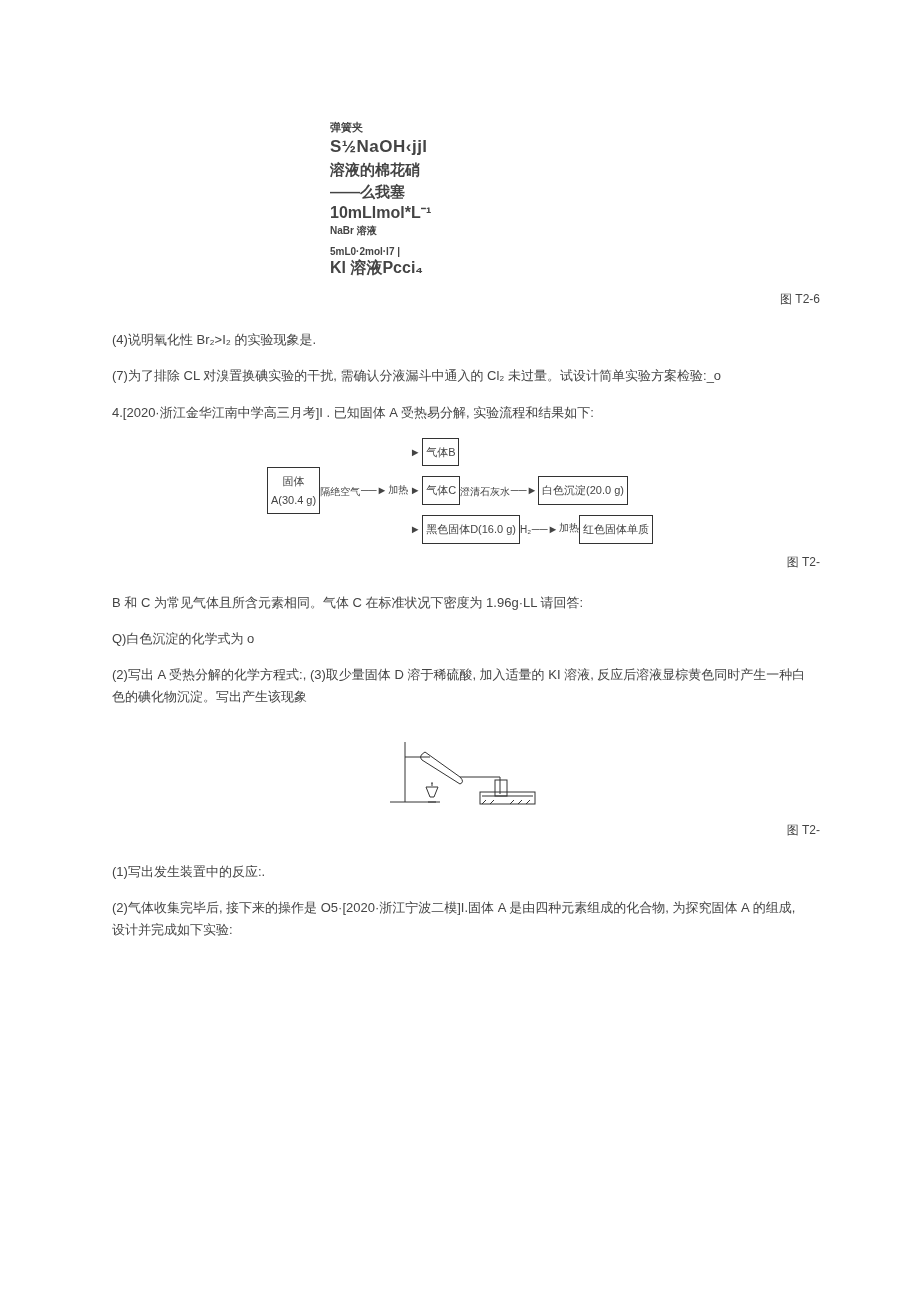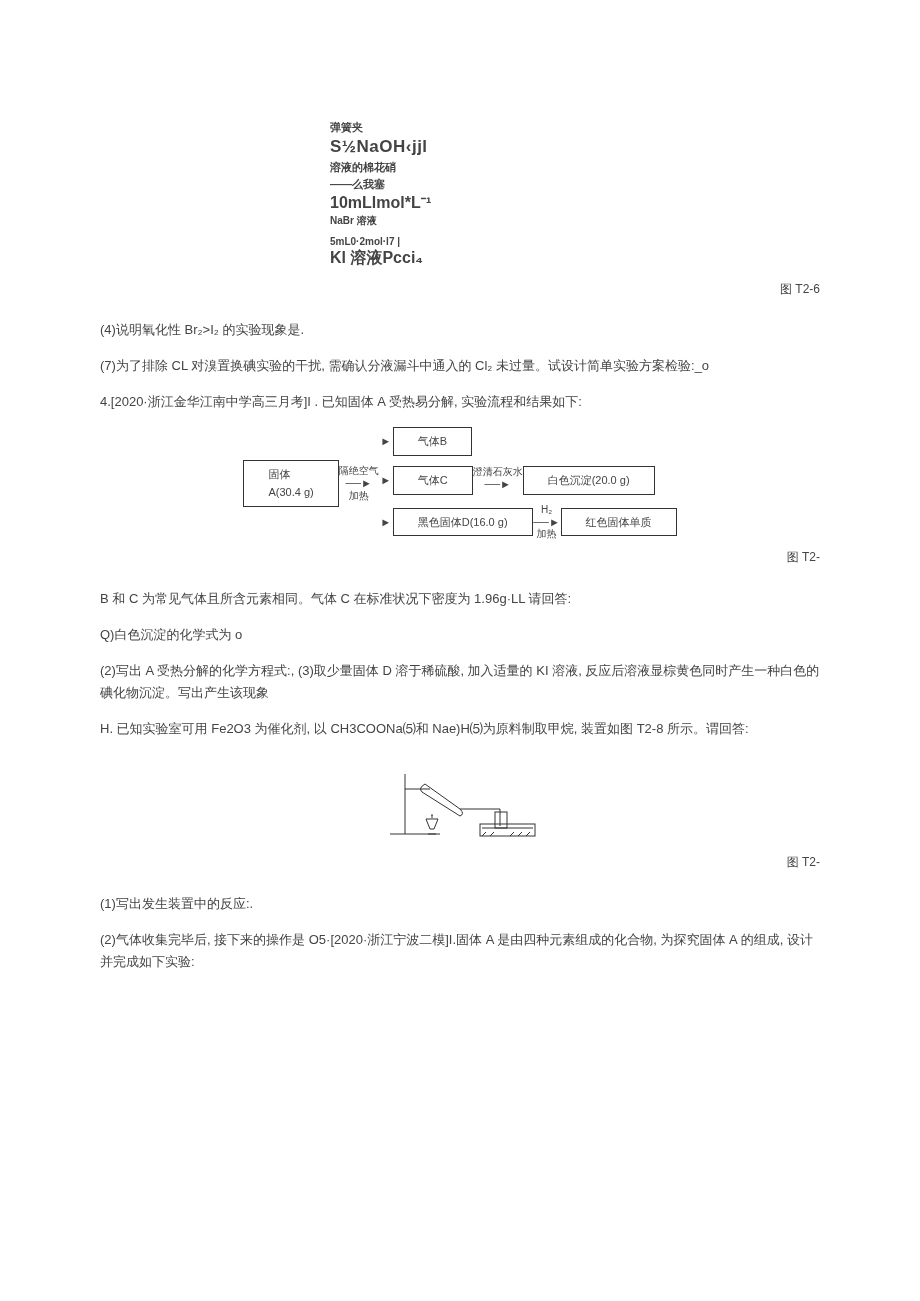--- a/index.html
+++ b/index.html
@@ -18,45 +18,46 @@
   .block-img1 {
     margin: 0 auto 10px auto;
     width: 260px;
     font-size: 11px;
     font-weight: bold;
     text-align: left;
     line-height: 1.3;
   }
   .block-img1 .t1 { font-size: 11px; font-weight: bold; margin-bottom:2px;}
   .block-img1 .big { font-size: 17px; letter-spacing: 0.5px; margin: 2px 0;}
-  .block-img1 .t2 { font-size: 11px; margin-bottom:2px;}
+  .block-img1 .t2 { font-size: 15px; margin-bottom:2px;}
   .block-img1 .t3 { font-size: 16px; margin-top:0;}
   .block-img1 .t4 { font-size: 10px; margin-bottom:4px;}
   .block-img1 .t5 { font-size: 10px; margin-top:8px;}
   .block-img1 .t6 { font-size: 16px; font-weight:bold;}
   .caption {
     text-align:right;
     font-size:12px;
     margin: 8px 0 20px 0;
   }
   p.para {
-    margin: 14px 0;
+    margin: 14px 12px;
   }
 
   
   .flowchart {
     margin: 8px auto;
     display: flex;
     align-items: center;
     justify-content: center;
     font-size: 11px;
   }
   .fc-box {
     border: 1px solid #333;
-    padding: 4px 24px;
+    padding: 4px 3px;
+    text-align: center;
     white-space: nowrap;
   }
   .fc-arrow-h {
     display:inline-block;
     min-width: 28px;
     text-align:center;
   }
   .fc-arrow-short {
     display:inline-block;
     width: 14px;
@@ -79,21 +80,21 @@
     margin-bottom:-2px;
   }
   .fc-label-below {
     font-size:10px;
     display:block;
     line-height:1;
     margin-top:-2px;
   }
   .fc-arrow-col {
     display:flex;
-    flex-direction:column;
+    flex-direction:row;
     align-items:center;
   }
 
   
   .apparatus {
     width: 180px;
     margin: 10px auto 2px auto;
     display:block;
   }
 </style>
@@ -160,21 +161,20 @@
 
   <div class="caption">图 T2-</div>
 
   <p class="para">B 和 C 为常见气体且所含元素相同。气体 C 在标准状况下密度为 1.96g·LL 请回答:</p>
 
   <p class="para">Q)白色沉淀的化学式为 o</p>
 
   <p class="para">(2)写出 A 受热分解的化学方程式:, (3)取少量固体 D 溶于稀硫酸, 加入适量的 KI 溶液, 反应后溶液显棕黄色同时产生一种白色的碘化物沉淀。写出产生该现象</p>
 
 
-  <p class="para">H. 已知实验室可用 Fe2O3 为催化剂, 以 CH3COONa⑸和 Nae)H⑸为原料制取甲烷, 装置如图 T2-8 所示。谓回答:</p>
 
   <svg class="apparatus" viewBox="0 0 180 90">
     <g stroke="#333" stroke-width="1" fill="none">
 
       <line x1="20" y1="80" x2="70" y2="80"></line>
       <line x1="35" y1="80" x2="35" y2="20"></line>
 
       <line x1="35" y1="35" x2="60" y2="35"></line>
 
       <path d="M55 30 L90 55 Q95 60 90 62 L52 38 Q48 34 55 30 Z"></path>

